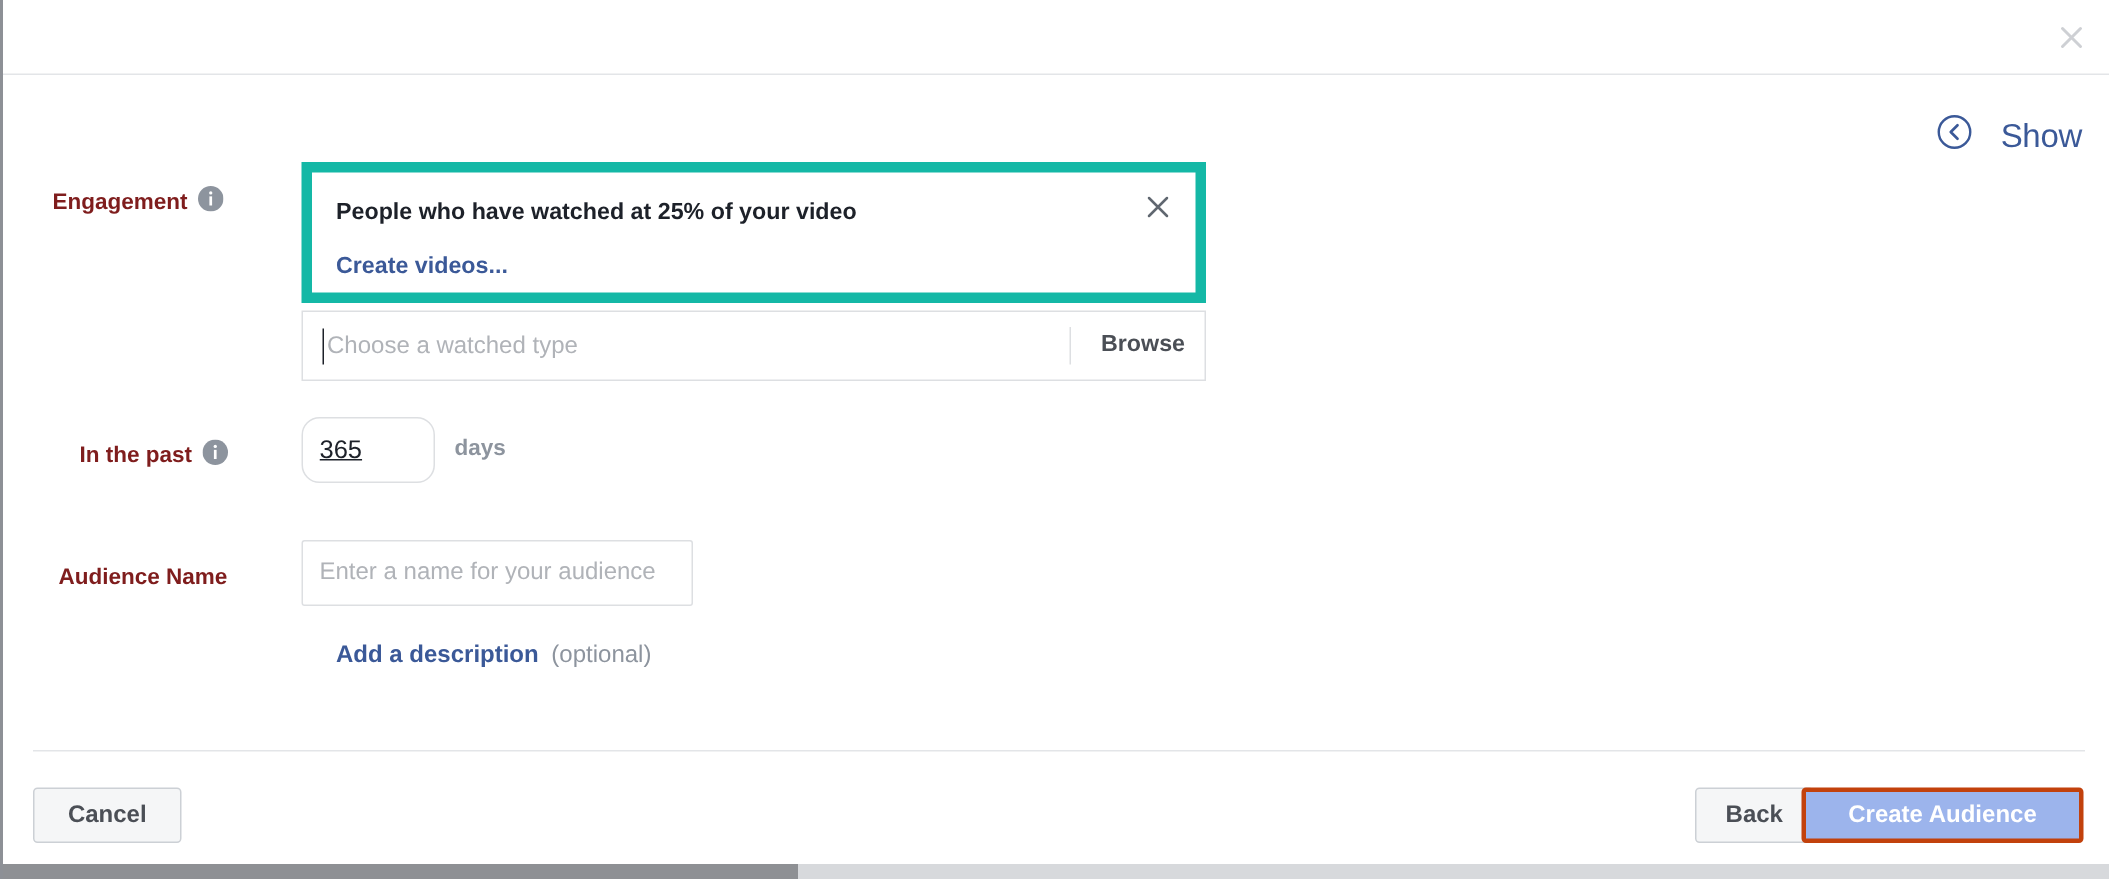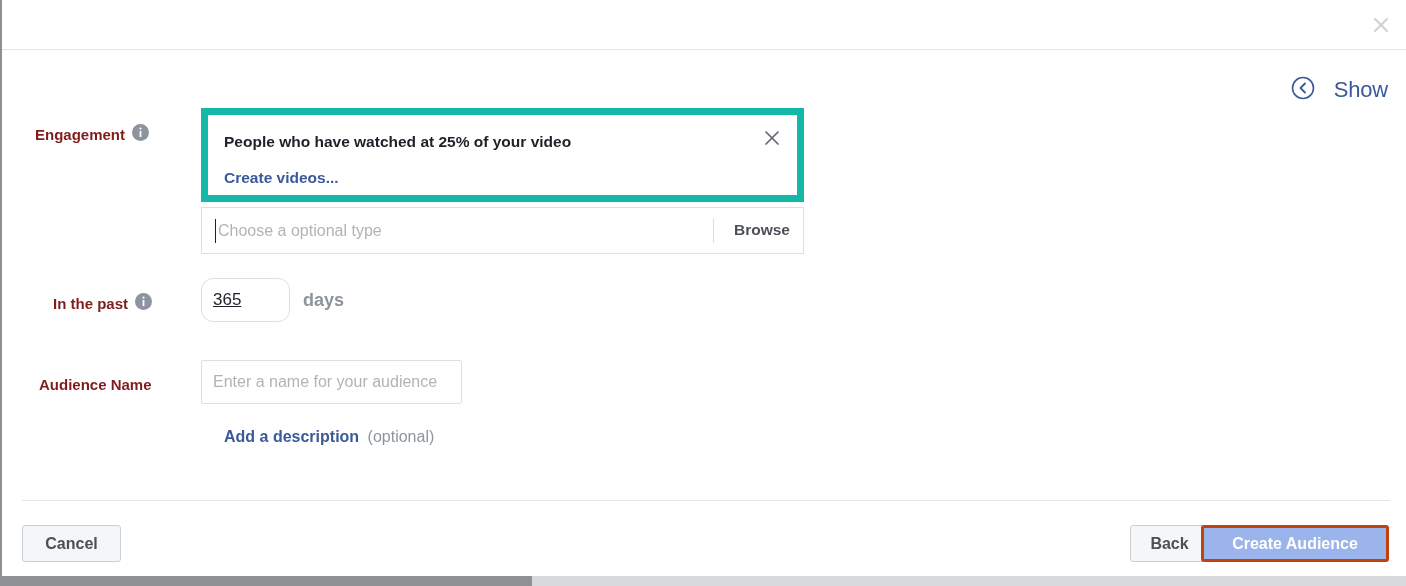--- a/index.html
+++ b/index.html
@@ -221,21 +221,21 @@
     font-size: 17px;
     color: #1d2129;
     padding: 0 11px;
     outline: none;
     text-decoration: underline;
   }
   .days-suffix {
     position: absolute;
     left: 301px;
     top: 12px;
-    font-size: 18px;
+    font-size: 15px;
     font-weight: bold;
     color: #8d949e;
   }
 
   
   #row-name { left: 0; top: 310px; width: 600px; }
   #row-name .field-label {
     position: absolute;
     left: 37px;
     top: 16px;
@@ -399,21 +399,21 @@
           <div class="choose-videos">Create videos...</div>
           <div class="engagement-remove">
             <svg width="22" height="22" viewBox="0 0 22 22" aria-hidden="true">
               <path d="M5 5 L17 17 M17 5 L5 17" stroke="currentColor" stroke-width="1.7" stroke-linecap="round" fill="none"></path>
             </svg>
           </div>
         </div>
 
         <div class="content-type-field">
           <span class="caret"></span>
-          <span class="content-type-placeholder">Choose a optional type</span>
+          <span class="content-type-placeholder">Choose a watched type</span>
           <span class="field-divider"></span>
           <span class="browse-btn">Browse</span>
         </div>
 
       </div>
     </div>
 
     <div class="form-row" id="row-inpast">
       <div class="field-label">
         <span>In the past</span>

